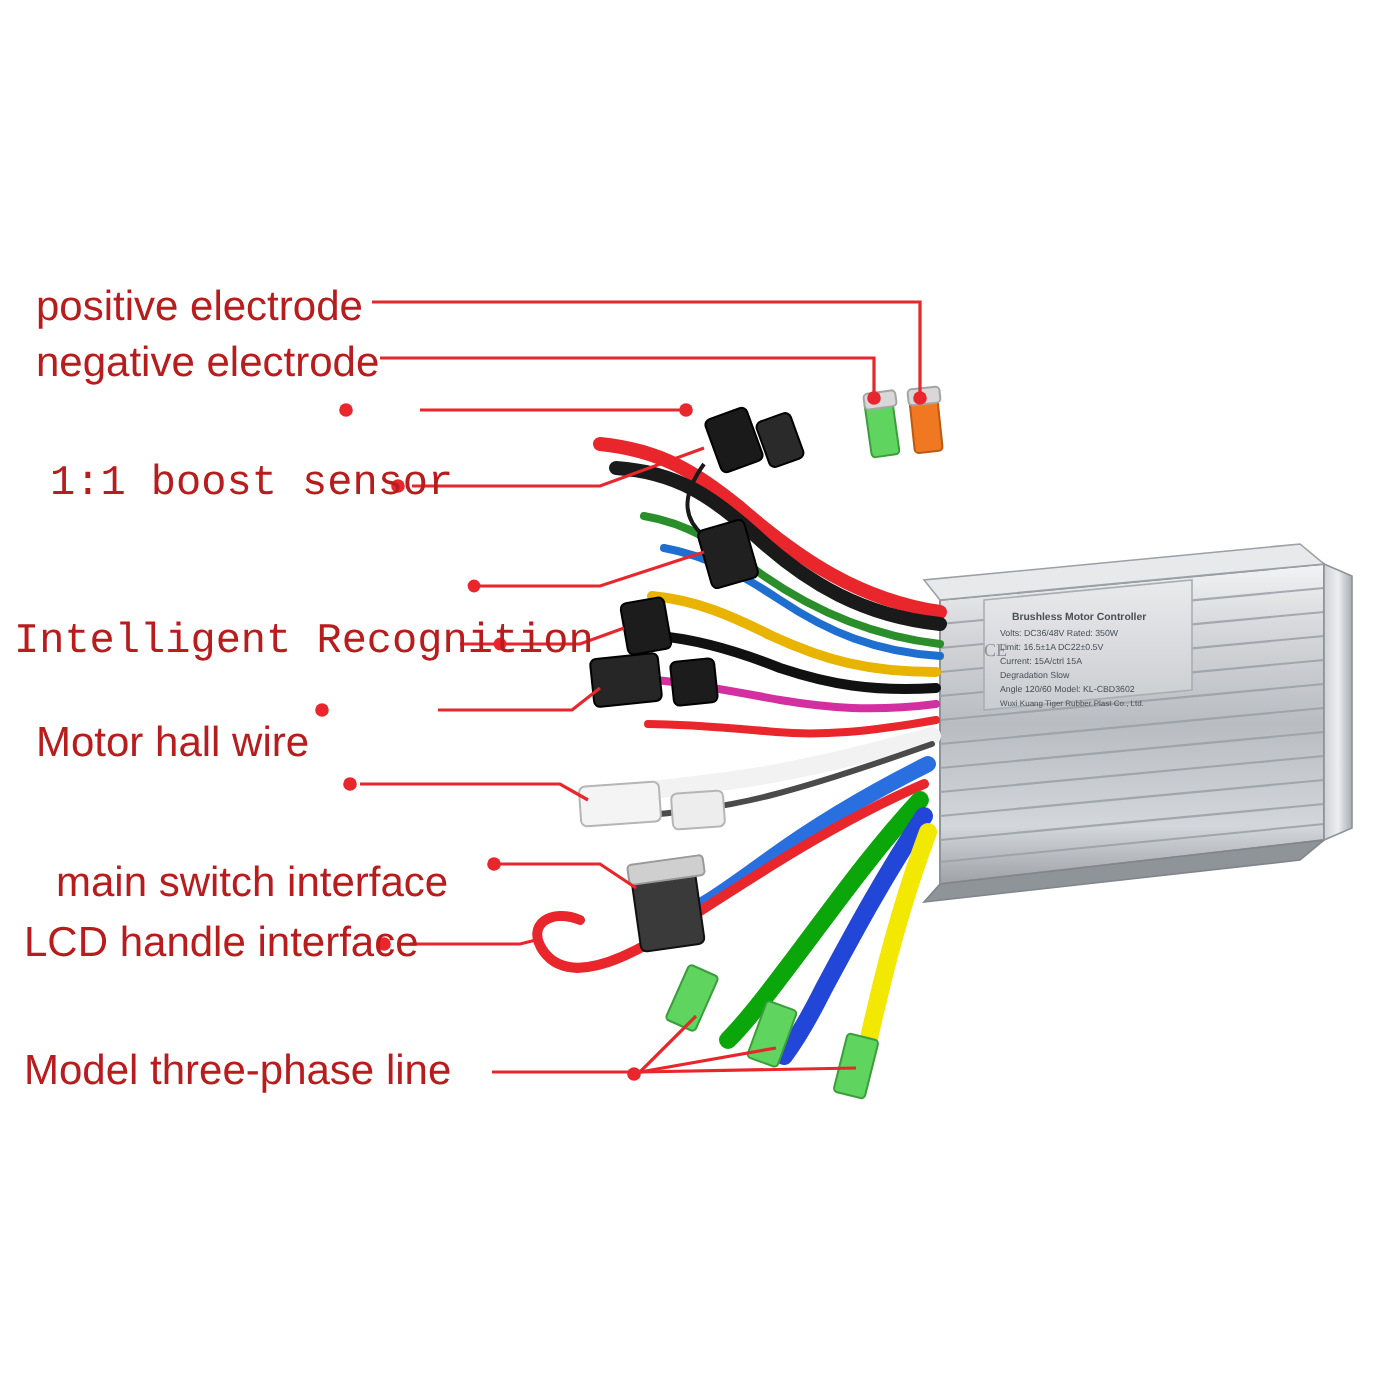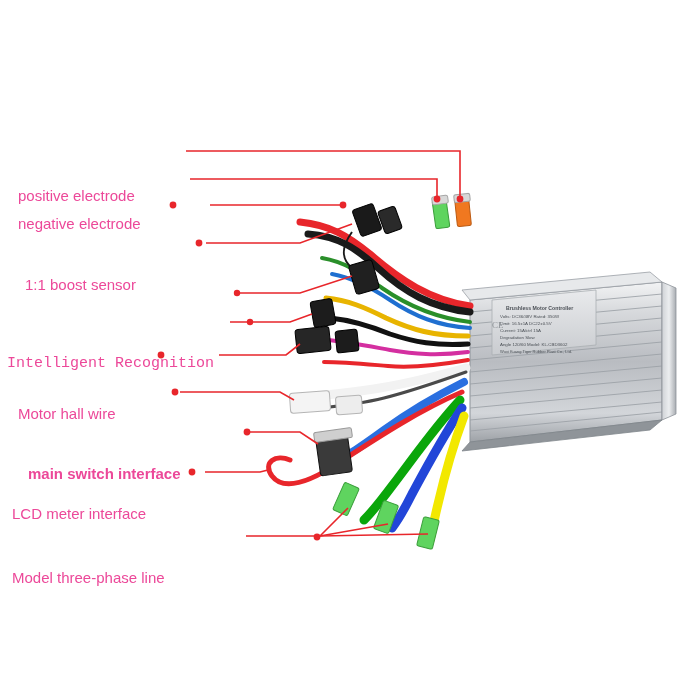--- a/index.html
+++ b/index.html
@@ -4,26 +4,25 @@
 <style>
   html,body{margin:0;padding:0;}
   body{
     width:700px;height:700px;background:#ffffff;
     font-family:"Liberation Sans", sans-serif;
     overflow:hidden;position:relative;
   }
   #stage{position:absolute;left:0;top:0;width:700px;height:700px;}
   .label{
     position:absolute;
-    color:#ec4899;
-    font-size:15px;
+    color:#b91c1c;
+    font-size:21px;
     line-height:18px;
     white-space:nowrap;
     font-family:"Liberation Sans", sans-serif;
-    margin-top:42px;
   }
   svg.overlay{position:absolute;left:0;top:0;width:700px;height:700px;}
   .leader{stroke:#e8262b;stroke-width:1.6;fill:none;}
   .dot{fill:#e8262b;}
 </style>
 </head>
 <body>
 
 <div id="stage">
 
@@ -197,20 +196,20 @@
     <circle class="dot" cx="192" cy="472" r="3.4"></circle>
 
     <path class="leader" d="M246,536 L320,536 L348,508"></path>
     <path class="leader" d="M320,536 L388,524"></path>
     <path class="leader" d="M320,536 L428,534"></path>
     <circle class="dot" cx="317" cy="537" r="3.4"></circle>
   </svg>
 
   <div class="label" style="left:18px;  top:145px;">positive electrode</div>
   <div class="label" style="left:18px;  top:173px;">negative electrode</div>
-  <div class="label" style="left:25px;  top:234px;">1:1 boost sensor</div>
+  <div class="label" style="left:25px;  top:234px;font-family:Liberation Mono, monospace;">1:1 boost sensor</div>
   <div class="label" style="left:7px;   top:313px;font-family:Liberation Mono, monospace;">Intelligent Recognition</div>
   <div class="label" style="left:18px;  top:363px;">Motor hall wire</div>
-  <div class="label" style="left:28px;  top:423px;font-weight:bold;">main switch interface</div>
-  <div class="label" style="left:12px;  top:463px;">LCD meter interface</div>
+  <div class="label" style="left:28px;  top:433px;">main switch interface</div>
+  <div class="label" style="left:12px;  top:463px;">LCD handle interface</div>
   <div class="label" style="left:12px;  top:527px;">Model three-phase line</div>
 
 </div>
 
 </body></html>

